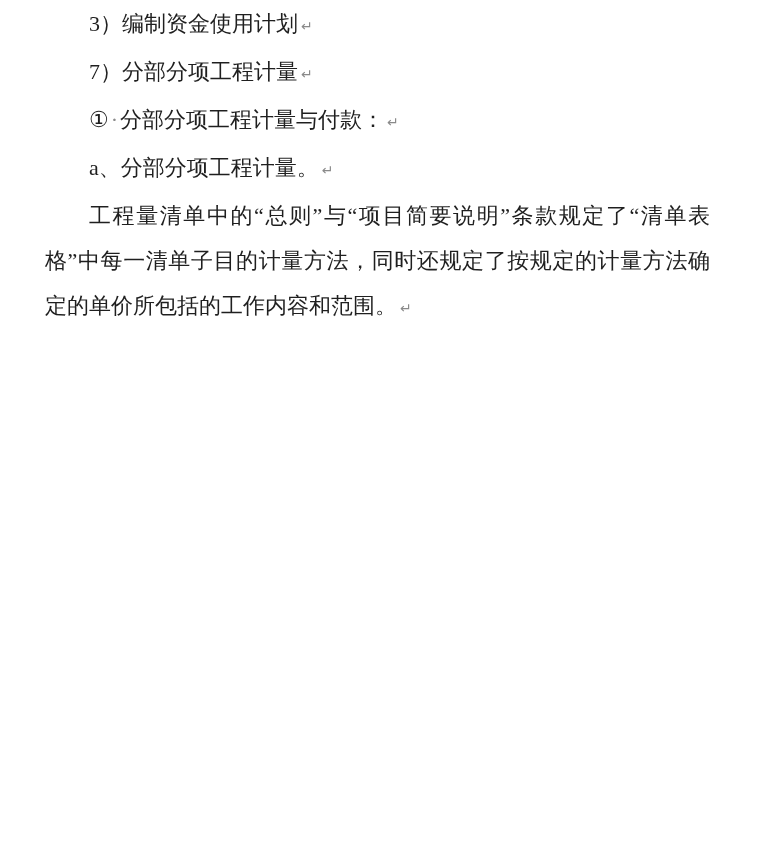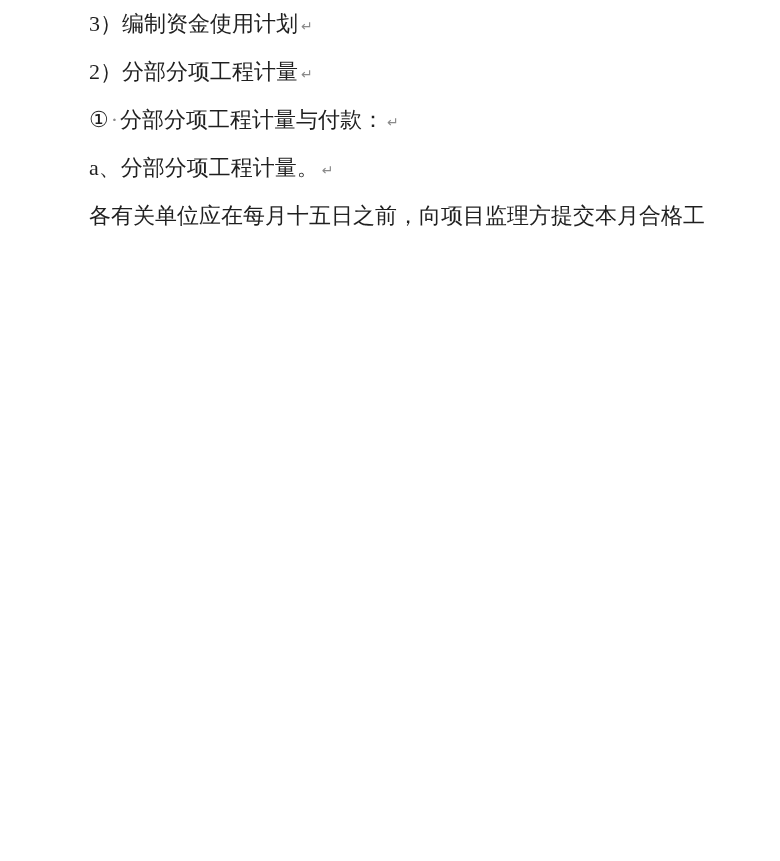--- a/index.html
+++ b/index.html
@@ -44,18 +44,18 @@
     font-size: 22px;
     padding: 0 2px;
   }
 </style>
 </head>
 <body>
 
 <div class="page">
   <div id="doc-body">
       <p class="para"><span>3）编制资金使用计划</span><span class="fmt-mark pilcrow">↵</span></p>
-      <p class="para"><span>2）分部分项工程计量</span><span class="fmt-mark pilcrow">↵</span></p>
+      <p class="para"><span>7）分部分项工程计量</span><span class="fmt-mark pilcrow">↵</span></p>
       <p class="para"><span>①</span><span class="fmt-mark space-dot">·</span><span>分部分项工程计量与付款：</span><span class="fmt-mark pilcrow">↵</span></p>
       <p class="para"><span>a、分部分项工程计量。</span><span class="fmt-mark pilcrow">↵</span></p>
-      <p class="para"><span>各有关单位应在每月十五日之前，向项目监理方提交本月合格工</span></p>
+      <p class="para"><span>工程量清单中的“总则”与“项目简要说明”条款规定了“清单表格”中每一清单子目的计量方法，同时还规定了按规定的计量方法确定的单价所包括的工作内容和范围。</span><span class="fmt-mark pilcrow">↵</span></p>
     </div>
 </div>
 
 </body></html>

